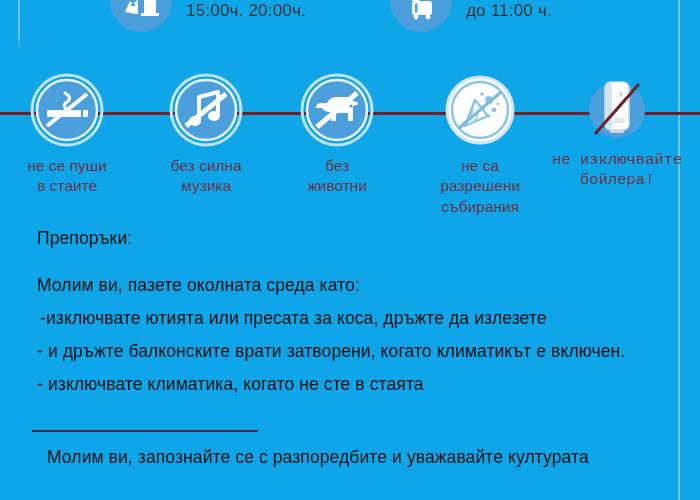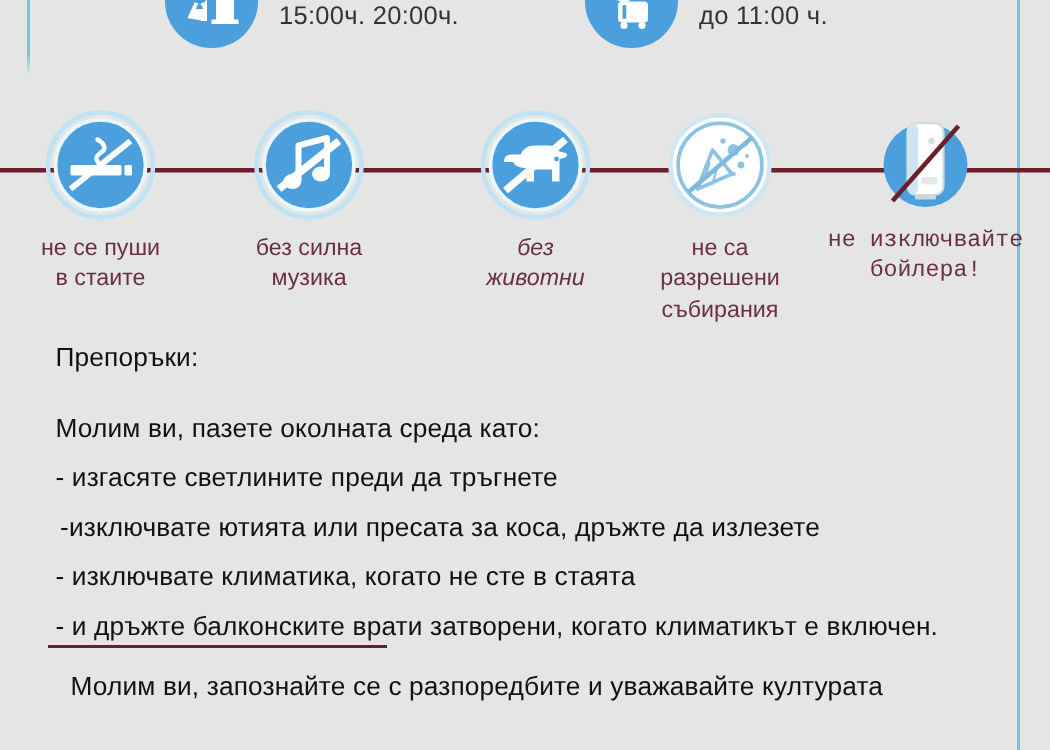--- a/index.html
+++ b/index.html
@@ -3,21 +3,21 @@
 <meta charset="utf-8">
 <style>
   html,body{margin:0;padding:0;}
   body{
     width:700px;height:500px;
     background:#ffffff;
     font-family:"Liberation Sans",sans-serif;
     overflow:hidden;
     position:relative;
   }
-  .page{position:relative;width:700px;height:500px;overflow:hidden;background:#e5e5e5;}
+  .page{position:relative;width:700px;height:500px;overflow:hidden;background:#0ea5e9;}
 
   
   .vline{position:absolute;width:2px;background:#6fc4e0;}
   .vline.left{left:18px;top:-2px;height:52px;background:linear-gradient(to bottom,#6fc4e0 0%,#6fc4e0 72%,rgba(111,196,224,0) 100%);}
   .vline.right{left:678px;top:-2px;height:504px;background:#6fc4e0;}
 
   .hline{position:absolute;left:0;top:112px;width:700px;height:3px;
          background:#6b1f2a;}
 
   
@@ -34,21 +34,21 @@
   
   .iconrow{position:absolute;left:0;top:72px;width:599px;height:160px;}
   .iconcell{position:absolute;width:150px;text-align:center;}
   .iconcell .badge{width:76px;height:76px;margin:0 auto;position:relative;}
   .iconcell .cap{
     margin-top:8px;font-size:15.5px;line-height:1.32;color:#6b3040;
     font-family:"Liberation Sans",sans-serif;
   }
   .iconcell.c0{left:-8px;top:0;}
   .iconcell.c1{left:131px;top:0;}
-  .iconcell.c2{left:282px;top:0;font-style:italic;}
+  .iconcell.c2{left:262px;top:0;}
   .iconcell.c3{left:405px;top:0;}
   .iconcell.c4{left:542px;top:4px;}
   .iconcell.c4 .badge{width:68px;height:68px;}
   .iconcell.c4 .cap{margin-top:6px;font-family:Liberation Mono, monospace;}
 
   
   .body{position:absolute;left:37px;top:228px;width:645px;color:#111;}
   .body .h{font-size:17.5px;letter-spacing:.1px;margin:0 0 26px 0;}
   .body .p{font-size:17.5px;letter-spacing:.1px;margin:0 0 12px 0;white-space:nowrap;}
   .body .p.ind{padding-left:3px;}
@@ -184,24 +184,23 @@
           <line x1="12" y1="58" x2="56" y2="8" stroke="#6b1f2a" stroke-width="3"></line>
         </svg>
       </div>
       <div class="cap">не изключвайте<br>бойлера!</div>
     </div>
   </div>
 
   <div class="body">
     <p class="h">Препоръки:</p>
     <p class="p">Молим ви, пазете околната среда като:</p>
-    <p class="p">- изгасяте светлините преди да тръгнете</p>
     <p class="p ind"> -изключвате ютията или пресата за коса, дръжте да излезете</p>
+    <p class="p">-  и дръжте балконските врати затворени, когато климатикът е включен.</p>
     <p class="p">- изключвате климатика, когато не сте в стаята</p>
-    <p class="p">-  и дръжте балконските врати затворени, когато климатикът е включен.</p>
   </div>
 
   <div class="rule"></div>
 
   <div class="footer">
     <p class="p">Молим ви, запознайте се с разпоредбите и уважавайте културата</p>
   </div>
 
 </div>
 

